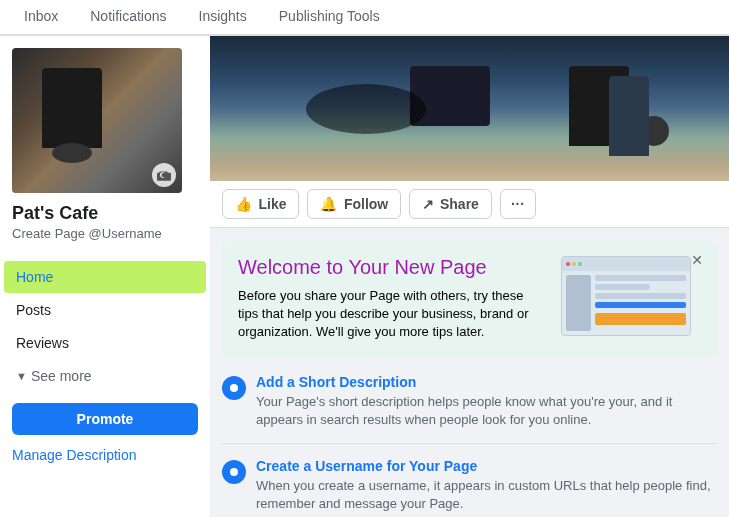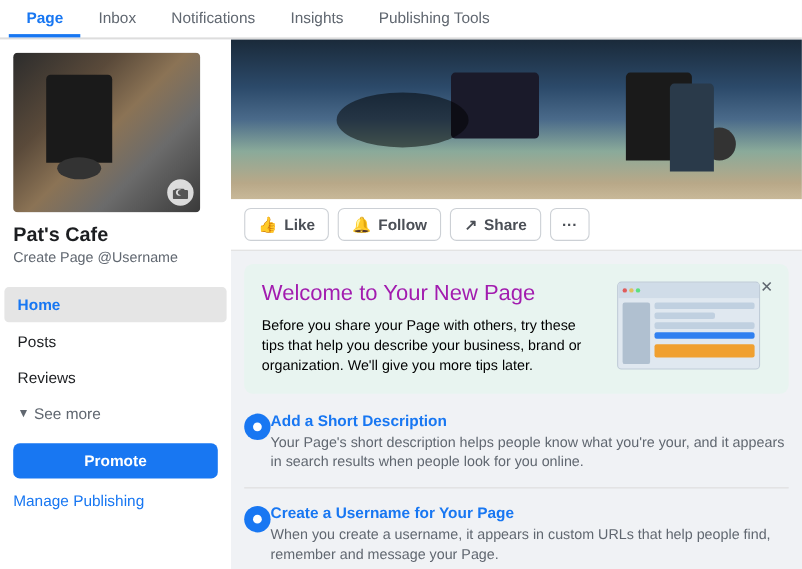--- a/index.html
+++ b/index.html
@@ -112,22 +112,22 @@
     .sidebar-menu-item {
       padding: 8px 12px;
       font-size: 14px;
       cursor: pointer;
       border-radius: 4px;
       margin: 1px 4px;
       color: #1c1e21;
     }
 
     .sidebar-menu-item.active {
-      background: #e5e5e5;
-      font-weight: 700;
+      background: #bef264;
+      font-weight: 400;
       color: #1877f2;
     }
 
     .see-more {
       display: flex;
       align-items: center;
       gap: 4px;
       padding: 8px 12px;
       font-size: 14px;
       color: #606770;
@@ -343,20 +343,21 @@
     .browser-accent-blue {
       height: 6px;
       background: #3080f0;
       border-radius: 2px;
     }
 
     
     .tip-item {
       display: flex;
       align-items: flex-start;
+      gap: 10px;
       margin: 10px 12px;
       padding: 4px 0;
     }
 
     .tip-icon {
       width: 24px;
       height: 24px;
       border-radius: 50%;
       background: #1877f2;
       flex-shrink: 0;
@@ -391,23 +392,20 @@
     .divider {
       height: 1px;
       background: #ddd;
       margin: 4px 12px;
     }
   </style>
 </head>
 <body>
 
 <div style="background:#fff; border-bottom:2px solid #ddd; display:flex; align-items:stretch; height:36px; padding-left:8px;">
-  <div class="nav-tab active">
-    <span>Page</span>
-  </div>
   <div class="nav-tab">
     <span>Inbox</span>
   </div>
   <div class="nav-tab">
     <span>Notifications</span>
   </div>
   <div class="nav-tab">
     <span>Insights</span>
   </div>
   <div class="nav-tab">
@@ -441,21 +439,21 @@
       <div class="sidebar-menu-item">
         <span>Reviews</span>
       </div>
       <div class="see-more">
         <span style="font-size:11px;">▼</span>
         <span>See more</span>
       </div>
     </div>
 
     <button class="promote-btn">Promote</button>
-    <div class="manage-promotions">Manage Publishing</div>
+    <div class="manage-promotions">Manage Description</div>
   </div>
 
   <div class="main-content">
 
     <div class="cover-photo">
 
       <div style="position:absolute; width:120px; height:50px; background:rgba(0,0,0,0.5); border-radius:50%; left:30%; top:50%; transform:translate(-50%,-50%);"></div>
       <div style="position:absolute; width:60px; height:80px; background:#1a1a1a; right:100px; top:30px; border-radius:4px 4px 0 0;"></div>
       <div style="position:absolute; width:30px; height:30px; background:#333; right:60px; top:80px; border-radius:50%;"></div>
     </div>

